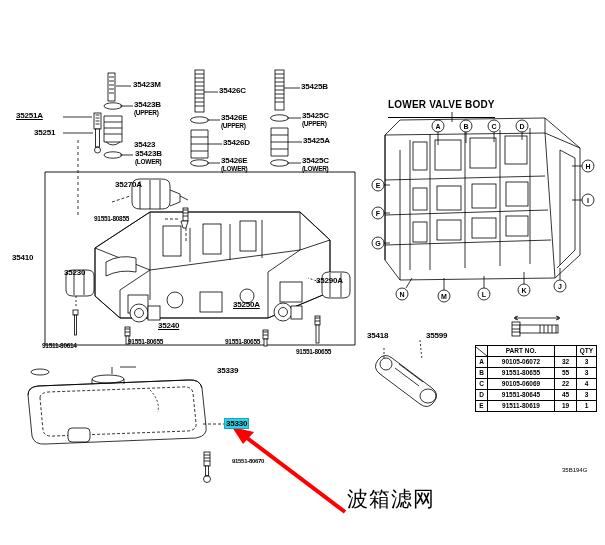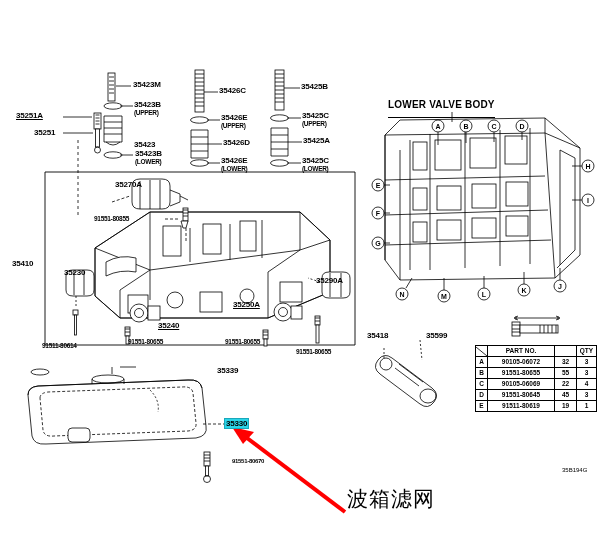--- a/index.html
+++ b/index.html
@@ -380,21 +380,21 @@
 
   <div class="lbl" style="left:301px; top:82px;">35425B</div>
   <div class="lbl" style="left:302px; top:111px;">35425C</div>
   <div class="lbl sm" style="left:302px; top:120px;">(UPPER)</div>
   <div class="lbl" style="left:303px; top:136px;">35425A</div>
   <div class="lbl" style="left:302px; top:156px;">35425C</div>
   <div class="lbl sm" style="left:302px; top:165px;">(LOWER)</div>
 
   <div class="lbl" style="left:85px; top:180px;margin-left:30px;">35270A</div>
   <div class="lbl sm" style="left:94px; top:215px;">91551-80855</div>
-  <div class="lbl" style="left:12px; top:259px;text-align:right;">35410</div>
+  <div class="lbl" style="left:12px; top:253px;text-align:right;">35410</div>
   <div class="lbl" style="left:64px; top:268px;">35230</div>
   <div class="lbl" style="left:158px; top:321px;text-decoration:underline;">35240</div>
   <div class="lbl" style="left:233px; top:300px;text-decoration:underline;">35250A</div>
   <div class="lbl" style="left:316px; top:276px;">35290A</div>
   <div class="lbl" style="left:367px; top:331px;">35418</div>
   <div class="lbl" style="left:410px; top:331px;padding-left:16px;">35599</div>
   <div class="lbl" style="left:217px; top:366px;">35339</div>
   <div class="lbl hl" style="left:224px; top:418px;">35330</div>
 
   <div class="lbl sm" style="left:42px; top:342px;">91511-80614</div>

